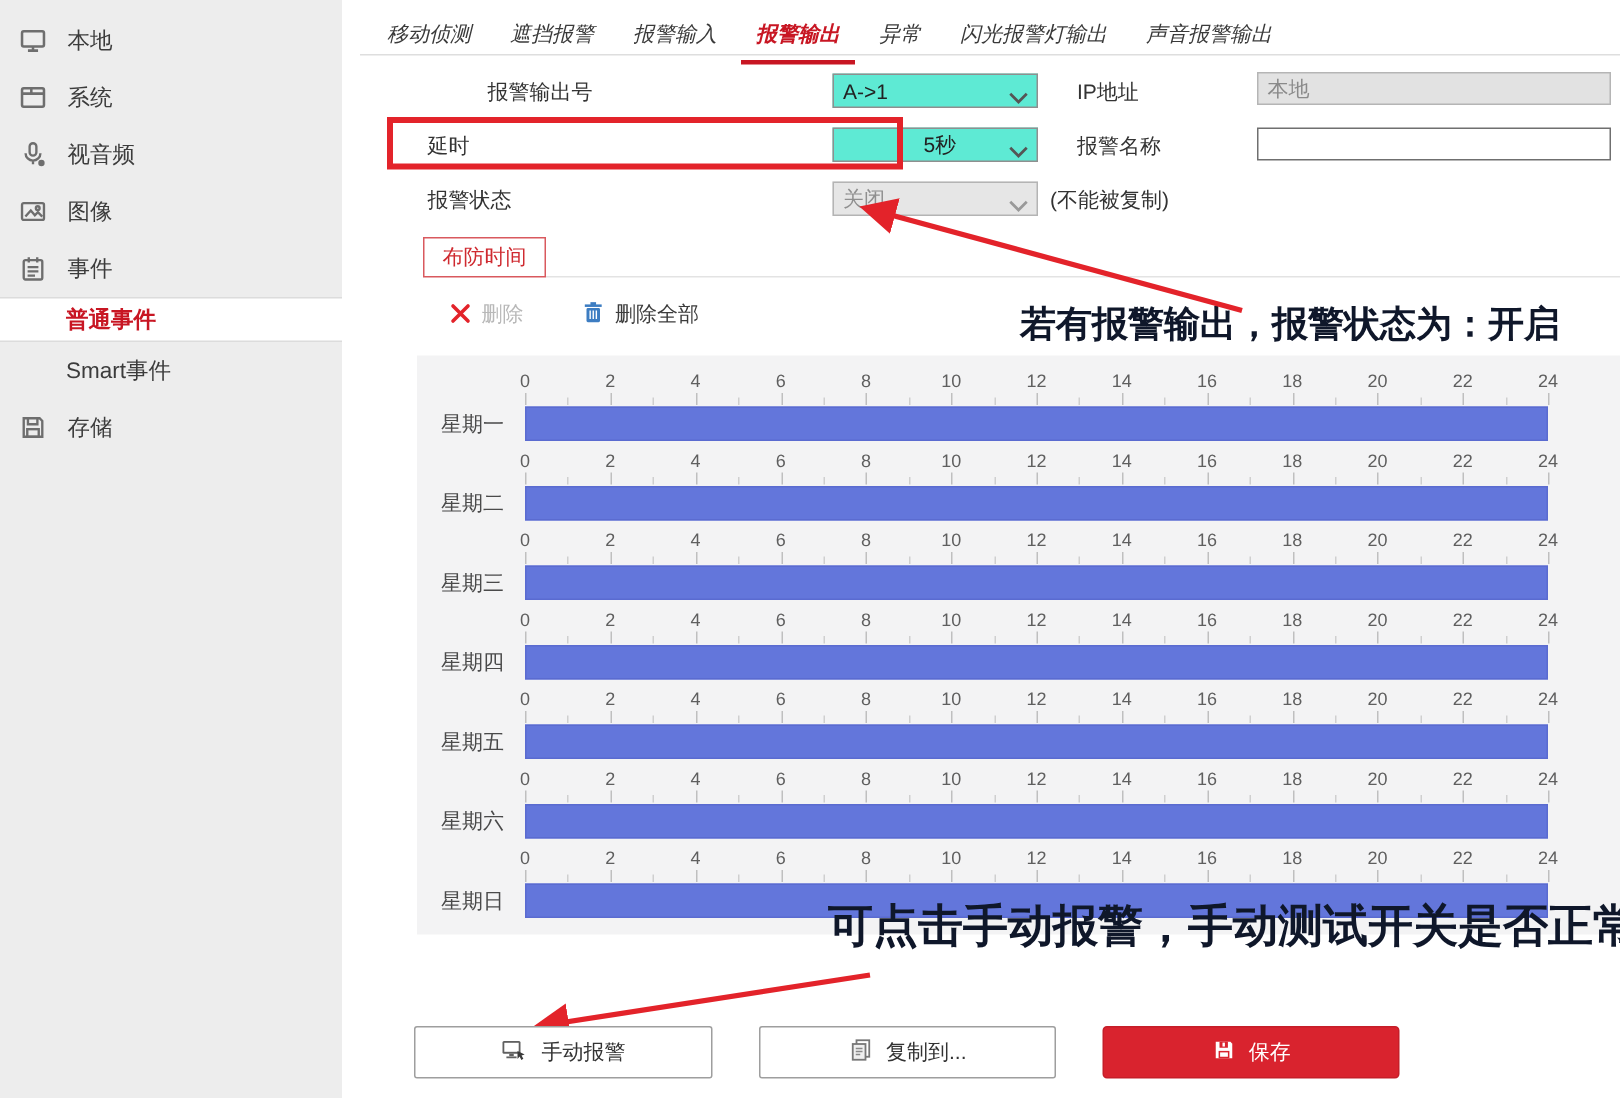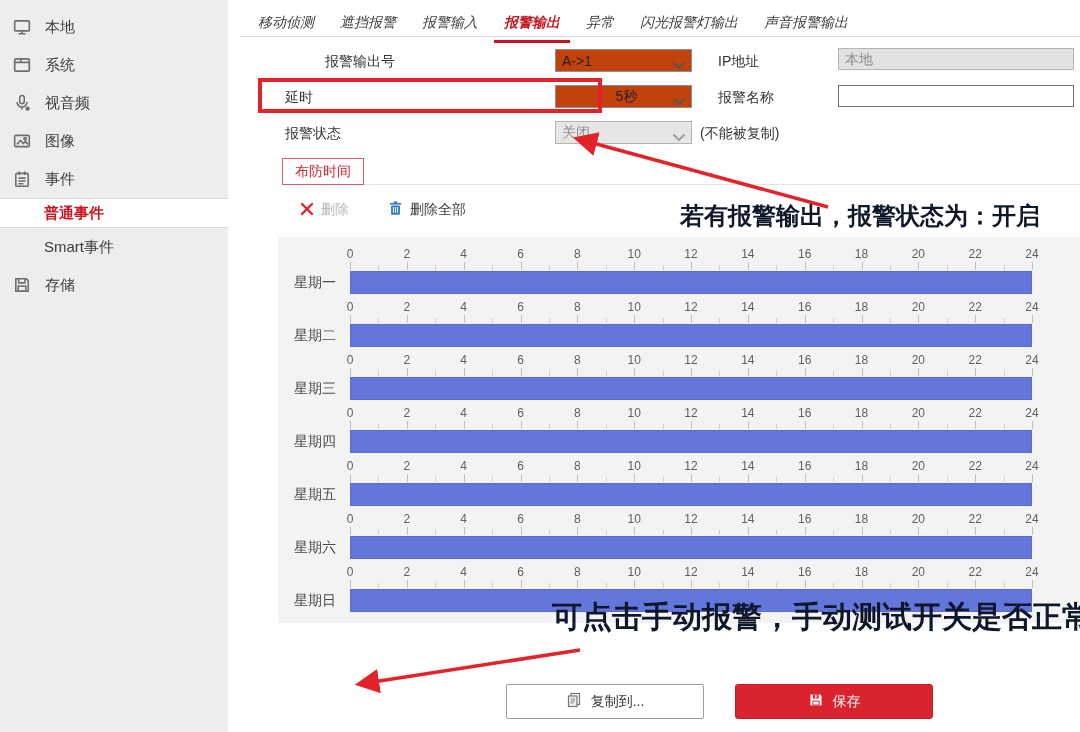--- a/index.html
+++ b/index.html
@@ -17,21 +17,21 @@
   .side-item.active { height:30px; background:#fff; color:#c81623; font-weight:700; border-top:1px solid #dcdcdc; border-bottom:1px solid #dcdcdc; }
 
   
   .tab-bar { position:absolute; left:248px; top:9px; display:flex; gap:6px;font-style:italic; }
   .tab { font-size:14px; color:#3a3a3a; padding:5px 10px 8px 10px; cursor:pointer; white-space:nowrap; }
   .tab.active { color:#c81623; font-weight:700; border-bottom:3px solid #c81623; }
   .tab-underline { position:absolute; left:240px; top:36px; width:840px; height:1px; background:#dedede; }
 
   
   .f-label { position:absolute; font-size:14px; color:#333; }
-  .select { position:absolute; width:137px; height:23px; background:#c2410c; border:1px solid #8f8f8f; font-size:14px; color:#222;
+  .select { position:absolute; width:137px; height:23px; background:#5eead4; border:1px solid #8f8f8f; font-size:14px; color:#222;
             display:flex; align-items:center; padding-left:6px; cursor:pointer; }
   .select .chev { position:absolute; right:5px; top:7px; color:#555; }
   .select.disabled { background:#e6e6e6; border-color:#b4b4b4; color:#8f8f8f; cursor:default; }
   .select.disabled .chev { color:#999; }
   .text-input { position:absolute; width:236px; height:22px; border:1px solid #6f6f6f; background:#fff; font-size:14px; color:#333; padding:0 6px; font-family:inherit; }
   .text-input.disabled { background:#e2e2e2; border-color:#b5b5b5; color:#8a8a8a; }
   .copy-note { position:absolute; font-size:14px; color:#333; }
   .hl-box { position:absolute; left:258px; top:78px; width:344px; height:35px; border:4px solid #e3232a; pointer-events:none; }
 
   
@@ -526,20 +526,32 @@
   <svg class="arrows" width="1080" height="732">
     <defs>
       <marker id="ah" markerWidth="8" markerHeight="8" refX="5.5" refY="3.5" orient="auto">
         <path d="M0,0 L7,3.5 L0,7 Z" fill="#e3232a"></path>
       </marker>
     </defs>
     <line x1="828" y1="207" x2="578" y2="139" stroke="#e3232a" stroke-width="3.5" marker-end="url(#ah)"></line>
     <line x1="580" y1="650" x2="360" y2="684" stroke="#e3232a" stroke-width="3.5" marker-end="url(#ah)"></line>
   </svg>
 
+  <div class="btn ghost manual">
+    <span>
+      <svg viewBox="0 0 18 16" width="18" height="16">
+        <rect x="1" y="2" width="12" height="8.5" rx="1" fill="#606060"></rect>
+        <rect x="2.2" y="3.2" width="9.6" height="6" fill="#fff"></rect>
+        <rect x="5.5" y="10.5" width="3" height="1.6" fill="#606060"></rect>
+        <rect x="3.6" y="12.3" width="6.8" height="1.2" fill="#606060"></rect>
+        <path d="M11 8.6l4.8 2.4-2.1.6 1.2 2.3-1.3.7-1.2-2.3-1.4 1.7z" fill="#3a3a3a"></path>
+      </svg>
+    </span>
+    <span>手动报警</span>
+  </div>
 
   <div class="btn ghost copy">
     <span>
       <svg viewBox="0 0 16 16" width="16" height="16">
         <rect x="5" y="1.5" width="8.5" height="11" fill="#fff" stroke="#777" stroke-width="1.2"></rect>
         <rect x="2.5" y="4" width="8.5" height="10.5" fill="#efefef" stroke="#777" stroke-width="1.2"></rect>
         <path d="M4.5 7h4.5M4.5 9h4.5M4.5 11h3" stroke="#888" stroke-width="1"></path>
       </svg>
     </span>
     <span>复制到...</span>

